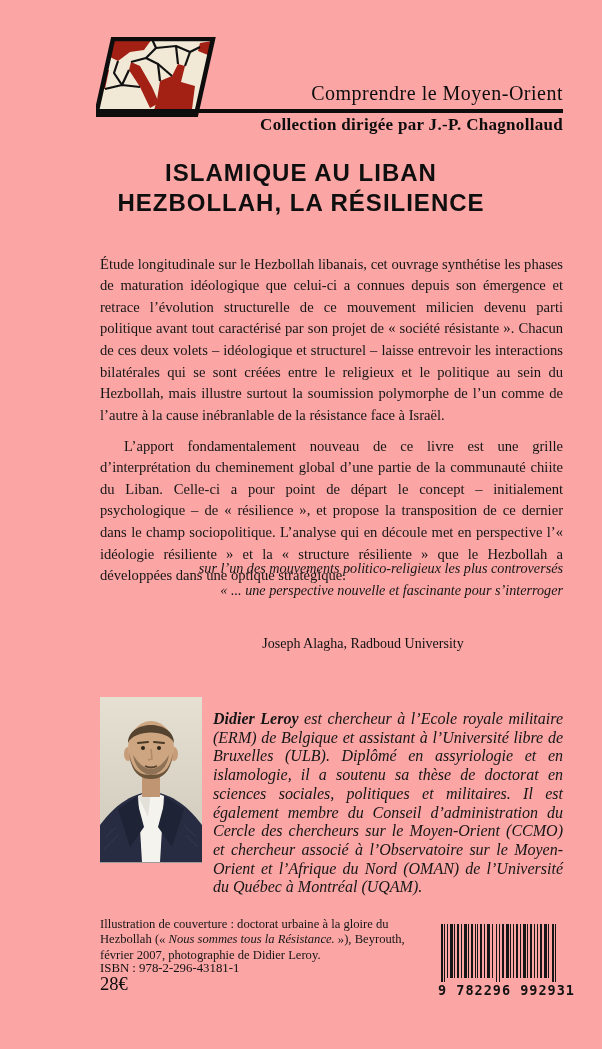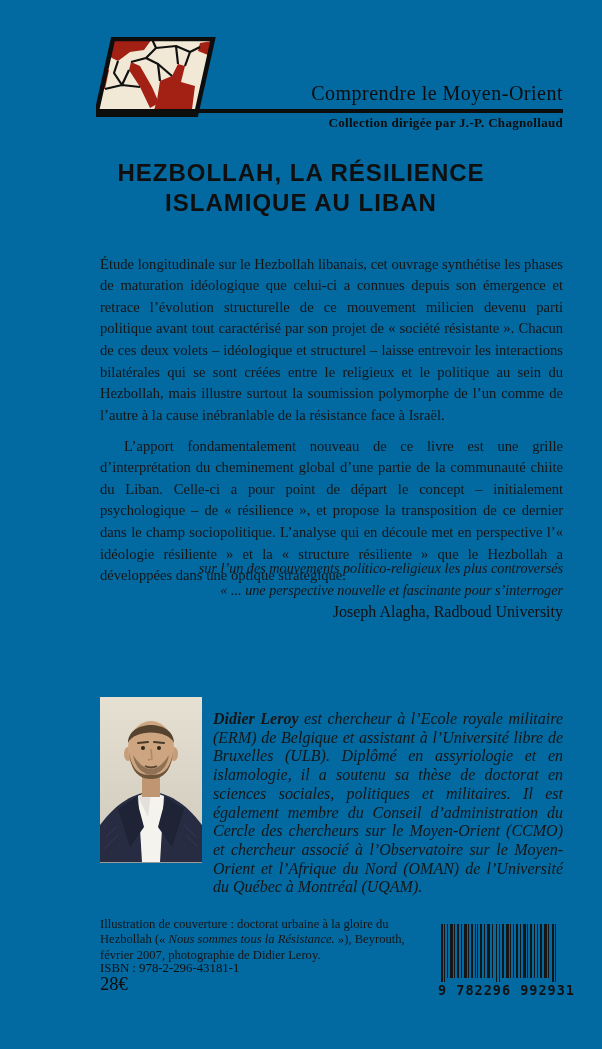--- a/index.html
+++ b/index.html
@@ -1,56 +1,56 @@
 <!DOCTYPE html>
 <html><head>
 <meta charset="utf-8">
 <style>
   html,body{margin:0;padding:0;background:#fff;}
   #cover{
     position:relative;
     width:602px;height:1049px;
-    background:#0369a1;
+    background:#fca5a5;
     outline:1px solid #e3e3e3;
     font-family:"Liberation Serif", serif;
     color:#121212;
     overflow:hidden;
   }
   
   #logo{position:absolute;left:96px;top:37px;width:120px;height:80px;}
   #header-rule{position:absolute;left:98px;top:109px;width:465px;height:4px;background:#0d0d0d;}
   #collection-name{
     position:absolute;right:39px;top:82px;width:400px;
     text-align:right;font-size:20px;letter-spacing:0.5px;color:#0d0d0d;
   }
   #collection-director{
     position:absolute;right:39px;top:115px;width:420px;
-    text-align:right;font-size:13px;font-weight:bold;letter-spacing:0.3px;color:#0d0d0d;
+    text-align:right;font-size:17px;font-weight:bold;letter-spacing:0.3px;color:#0d0d0d;
   }
   
   #book-title{
     position:absolute;left:60px;top:158px;width:482px;text-align:center;
     font-family:"Liberation Sans", sans-serif;font-weight:bold;
     font-size:24px;line-height:30px;letter-spacing:1px;color:#0f0f0f;
   }
   
   .body-par{
     position:absolute;left:100px;width:463px;
     font-size:14.6px;line-height:21.6px;text-align:justify;color:#161616;
   }
   #synopsis-p1{top:239px;}
   #synopsis-p2{top:421px;text-indent:24px;}
   
   #review-quote{
     position:absolute;right:39px;top:558px;width:480px;text-align:right;
     font-style:italic;font-size:14.2px;line-height:21.5px;color:#161616;
   }
   #quote-attribution{
-    position:absolute;right:39px;top:603px;width:400px;text-align:right;
-    font-size:16px;color:#111;
+    position:absolute;right:39px;top:636px;width:400px;text-align:center;
+    font-size:14px;color:#111;
   }
   
   #author-photo{
     position:absolute;left:100px;top:697px;width:102px;height:165px;
     border-bottom:1px solid #9a9a9a;
   }
   #author-bio{
     position:absolute;left:213px;top:694px;width:350px;
     font-style:italic;font-size:16px;line-height:18.7px;text-align:justify;color:#161616;
   }
@@ -104,22 +104,22 @@
       </g>
       <polygon points="17,2 117,2 100,78 0,78" fill="none" stroke="#0d0d0d" stroke-width="4.5"></polygon>
     </svg>
   </div>
 
   <div id="collection-name">Comprendre le Moyen-Orient</div>
   <div id="header-rule"></div>
   <div id="collection-director">Collection dirigée par J.-P. Chagnollaud</div>
 
   <div id="book-title">
+    <div>ISLAMIQUE AU LIBAN</div>
     <div>HEZBOLLAH, LA RÉSILIENCE</div>
-    <div>ISLAMIQUE AU LIBAN</div>
   </div>
 
   <p id="synopsis-p1" class="body-par">Étude longitudinale sur le Hezbollah libanais, cet ouvrage synthétise les phases de maturation idéologique que celui-ci a connues depuis son émergence et retrace l’évolution structurelle de ce mouvement milicien devenu parti politique avant tout caractérisé par son projet de « société résistante ». Chacun de ces deux volets – idéologique et structurel – laisse entrevoir les interactions bilatérales qui se sont créées entre le religieux et le politique au sein du Hezbollah, mais illustre surtout la soumission polymorphe de l’un comme de l’autre à la cause inébranlable de la résistance face à Israël.</p>
   <p id="synopsis-p2" class="body-par">L’apport fondamentalement nouveau de ce livre est une grille d’interprétation du cheminement global d’une partie de la communauté chiite du Liban. Celle-ci a pour point de départ le concept – initialement psychologique – de « résilience », et propose la transposition de ce dernier dans le champ sociopolitique. L’analyse qui en découle met en perspective l’« idéologie résiliente » et la « structure résiliente » que le Hezbollah a développées dans une optique stratégique.</p>
 
   <div id="review-quote">
     <div>sur l’un des mouvements politico-religieux les plus controversés</div>
     <div>« ... une perspective nouvelle et fascinante pour s’interroger</div>
   </div>
   <div id="quote-attribution">Joseph Alagha, Radboud University</div>

